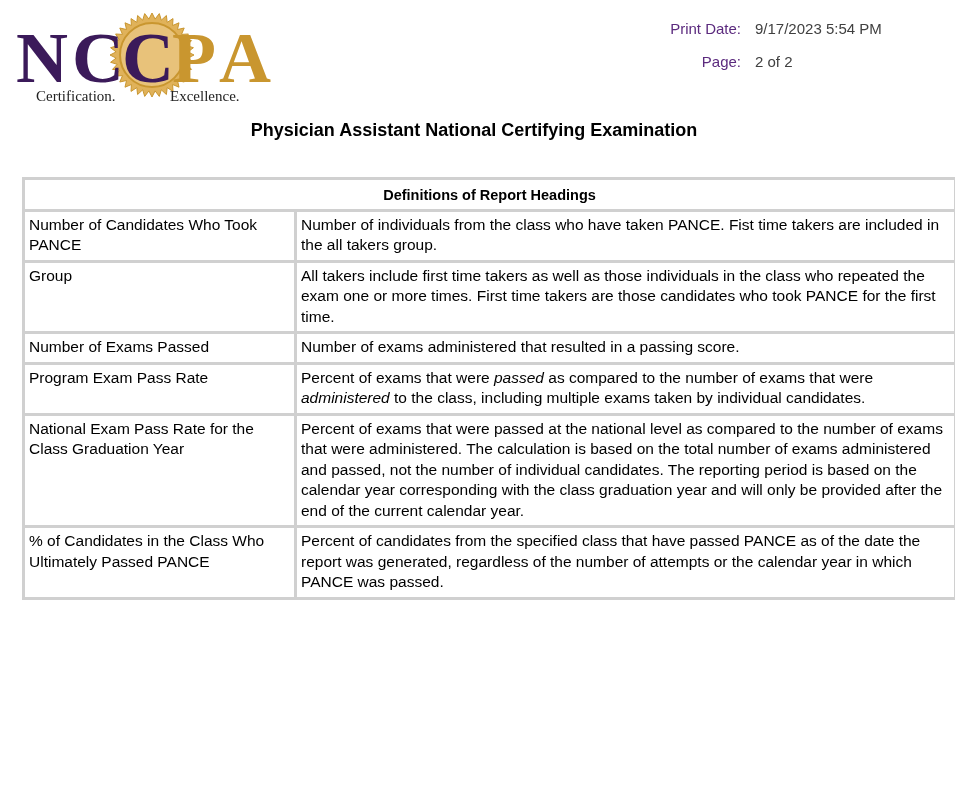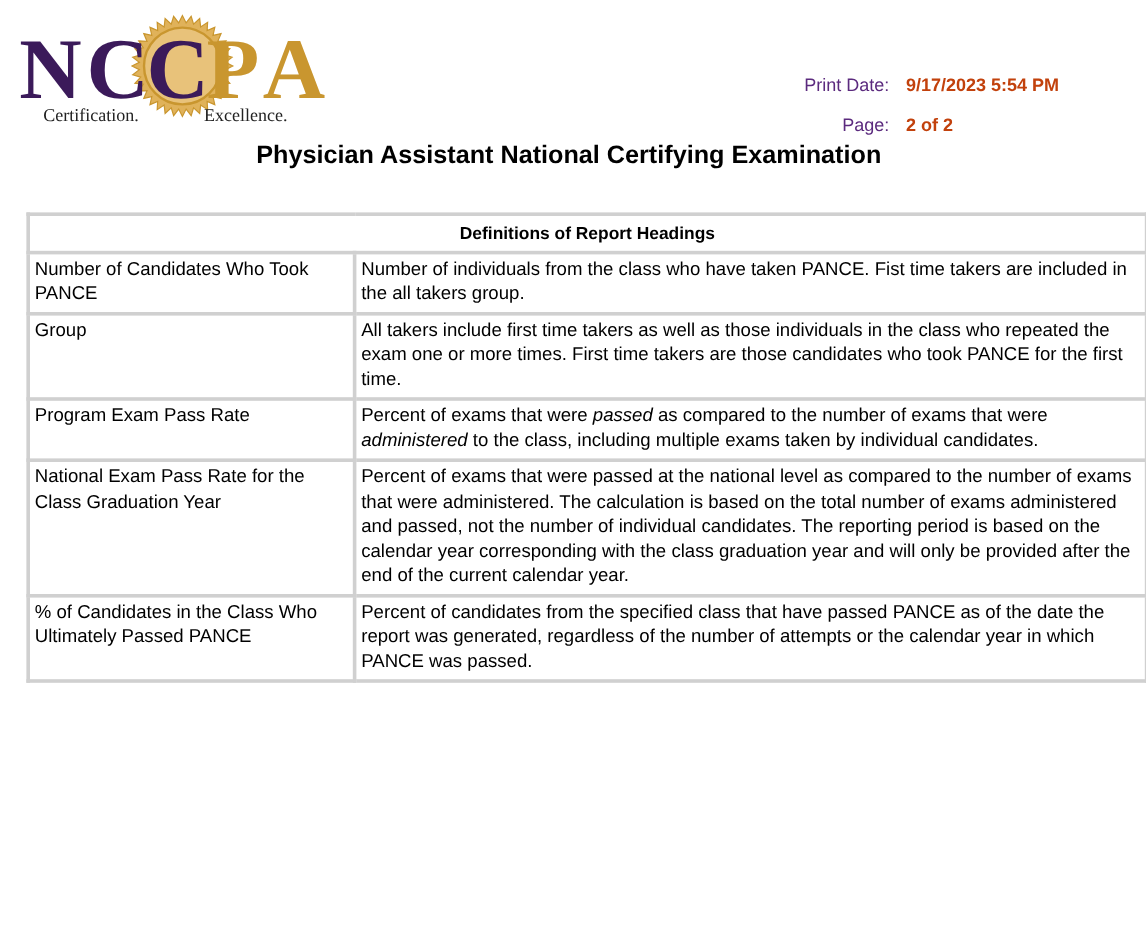--- a/index.html
+++ b/index.html
@@ -2,27 +2,27 @@
 <html><head>
   <meta charset="utf-8">
   <style>
     * { box-sizing: border-box; margin: 0; padding: 0; }
     html, body { width: 955px; height: 787px; background: #ffffff; overflow: hidden; }
     body { font-family: "Liberation Sans", sans-serif; color: #000; position: relative; }
 
     .logo { position: absolute; left: 14px; top: 10px; width: 260px; height: 96px; }
     .logo svg { width: 260px; height: 96px; display: block; }
 
-    .meta { position: absolute; top: 17px; left: 660px; width: 290px; font-size: 15px; margin-top: 43px; }
+    .meta { position: absolute; top: 17px; left: 660px; width: 290px; font-size: 15px; }
     .meta-row { display: flex; height: 22px; align-items: center; margin-bottom: 11px; }
     .meta-label { width: 95px; text-align: right; color: #5b2a7e; padding-right: 14px; }
-    .meta-value { color: #c2410c; font-weight: bold; }
+    .meta-value { color: #404040; }
 
     .title { position: absolute; top: 119px; left: 0; width: 948px; text-align: center;
-             font-weight: bold; font-size: 21px; line-height: 22px; }
+             font-weight: bold; font-size: 18px; line-height: 22px; }
 
     .deftable { position: absolute; left: 12px; top: 177px; width: 935px;
                 border-collapse: collapse; font-size: 15.5px; line-height: 20.5px; margin-left: 10px; }
     .deftable td, .deftable th { border: 3px solid #d0d0d0; vertical-align: top; padding: 3px 4px 4px 4px; }
     .deftable th { font-weight: bold; font-size: 14.5px; text-align: center; padding: 5px 4px 3px 4px; height: 31px; }
     .deftable td.term { width: 272px; }
     .deftable td.def { }
   </style>
 </head>
 <body>
@@ -67,20 +67,24 @@
   <tbody>
     <tr>
       <td class="term">Number of Candidates Who Took PANCE</td>
       <td class="def">Number of individuals from the class who have taken PANCE.  Fist time takers are included in the all takers group.</td>
     </tr>
     <tr>
       <td class="term">Group</td>
       <td class="def">All takers include first time takers as well as those individuals in the class who repeated the exam one or more times. First time takers are those candidates who took PANCE for the first time.</td>
     </tr>
     <tr>
+      <td class="term">Number of Exams Passed</td>
+      <td class="def">Number of exams administered that resulted in a passing score.</td>
+    </tr>
+    <tr>
       <td class="term">Program Exam Pass Rate</td>
       <td class="def"><span>Percent of exams that were </span><em>passed</em><span> as compared to the number of exams that were </span><em>administered</em><span> to the class, including multiple exams taken by individual candidates.</span></td>
     </tr>
     <tr>
       <td class="term">National Exam Pass Rate for the Class Graduation Year</td>
       <td class="def">Percent of exams that were passed at the national level as compared to the number of exams that were administered.  The calculation is based on the total number of exams administered and passed, not the number of individual candidates.  The reporting period is based on the calendar year corresponding with the class graduation year and will only be provided after the end of the current calendar year.</td>
     </tr>
     <tr>
       <td class="term">% of Candidates in the Class Who Ultimately Passed PANCE</td>
       <td class="def">Percent of candidates from the specified class that have passed PANCE as of the date the report was generated, regardless of the number of attempts or the calendar year in which PANCE was passed.</td>

